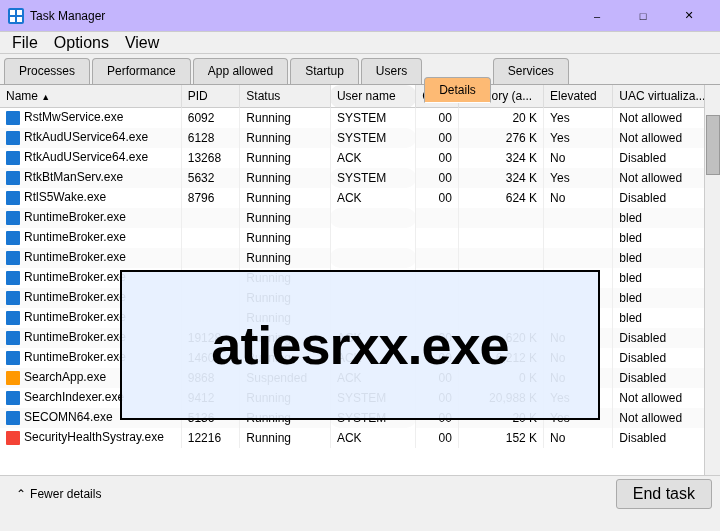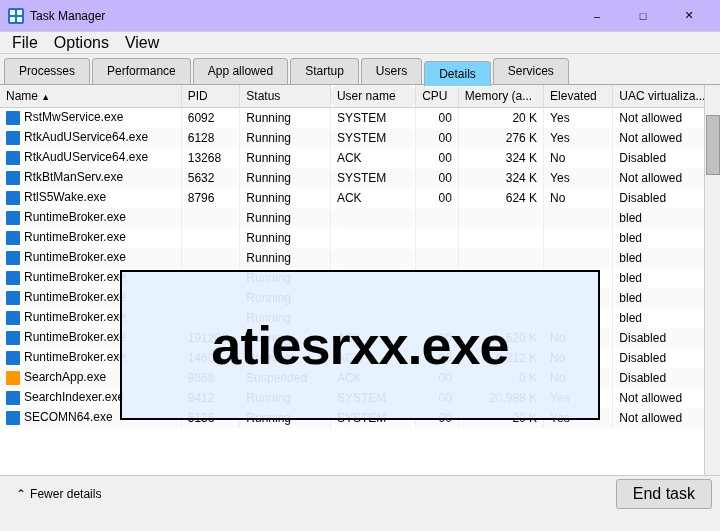--- a/index.html
+++ b/index.html
@@ -75,26 +75,26 @@
       padding: 5px 14px;
       border: 1px solid #aaa;
       border-bottom: none;
       background: #e0e0e0;
       cursor: pointer;
       font-size: 12px;
       margin-right: 2px;
       border-radius: 4px 4px 0 0;
     }
     .tab.active {
-      background: #7dd3fc;
+      background: #fdba74;
       border-color: #aaa;
       border-bottom: 1px solid #fff;
       z-index: 1;
       position: relative;
-      top: 3px;
+      top: 19px;
     }
 
     
     .table-container {
       background: #fff;
       overflow: hidden;
       position: relative;
       height: 390px;
     }
 
@@ -454,20 +454,32 @@
         <span style="display:inline-block;width:14px;height:14px;background:#1976d2;border-radius:1px;margin-right:4px;vertical-align:middle;"></span>SECOMN64.exe
       </td>
       <td class="col-pid">5136</td>
       <td class="col-status">Running</td>
       <td class="col-user">SYSTEM</td>
       <td class="col-cpu align-right">00</td>
       <td class="col-memory align-right">20 K</td>
       <td class="col-elevated">Yes</td>
       <td class="col-uac">Not allowed</td>
     </tr>
+        <tr>
+      <td class="col-name">
+        <span style="display:inline-block;width:14px;height:14px;background:#f44336;border-radius:1px;margin-right:4px;vertical-align:middle;"></span>SecurityHealthSystray.exe
+      </td>
+      <td class="col-pid">12216</td>
+      <td class="col-status">Running</td>
+      <td class="col-user">ACK</td>
+      <td class="col-cpu align-right">00</td>
+      <td class="col-memory align-right">152 K</td>
+      <td class="col-elevated">No</td>
+      <td class="col-uac">Disabled</td>
+    </tr>
       </tbody>
   </table>
 
   <div class="watermark-overlay">
     <span class="watermark-text">atiesrxx.exe</span>
   </div>
 
   <div class="scroll-bar">
     <div class="scroll-thumb"></div>
   </div>

